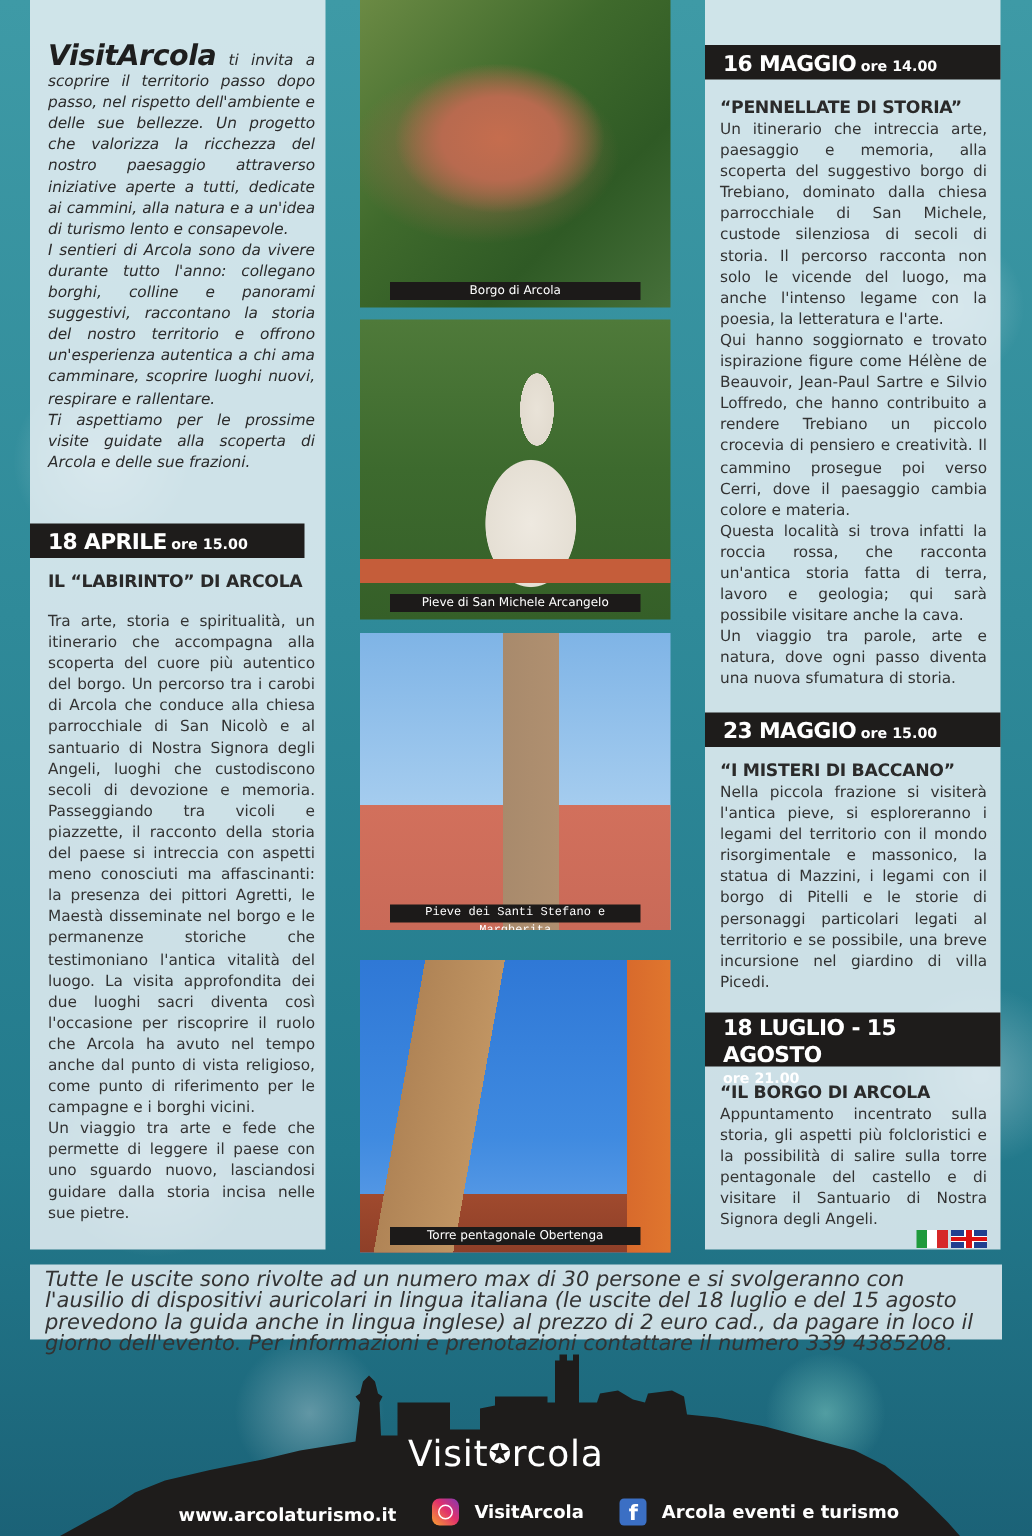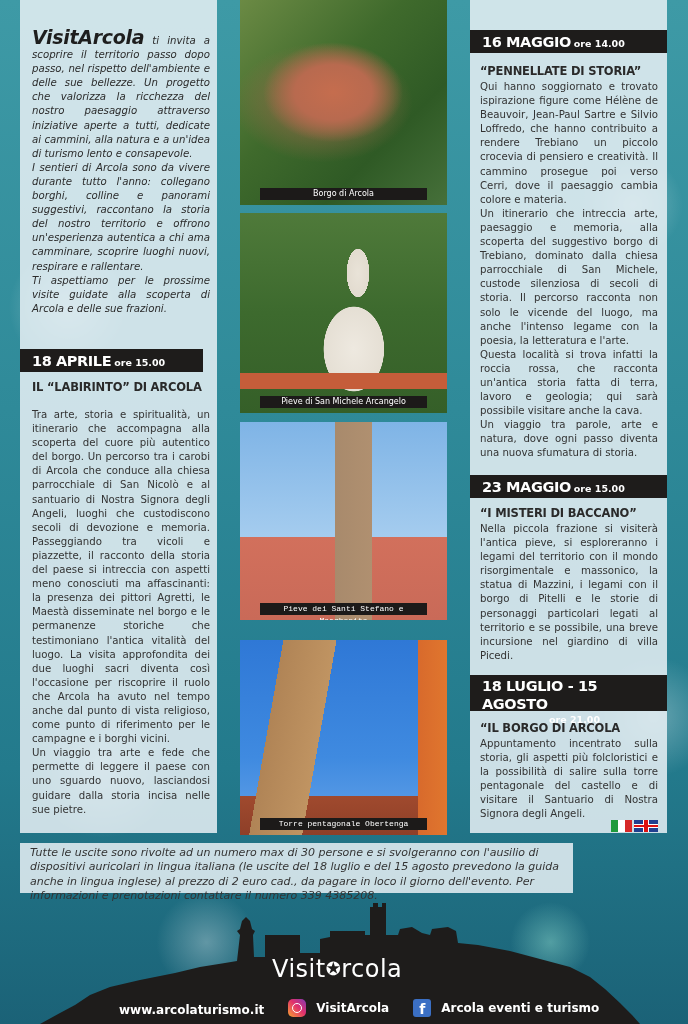--- a/index.html
+++ b/index.html
@@ -39,21 +39,21 @@
   }
 
   .date-bar {
     position: absolute;
     background: #1e1c1b;
     color: #ffffff;
     font-weight: bold;
     padding-left: 12px;
   }
   .date-bar .big { font-size: 14.5px; letter-spacing: -0.4px; }
-  .date-bar .small { font-size: 9.5px; margin-left: 3px; text-align: center; }
+  .date-bar .small { font-size: 9.5px; margin-left: 3px; }
 
   .ev-title {
     position: absolute;
     font-weight: bold;
     font-size: 11.5px;
     color: #2a2a2a;
     letter-spacing: -0.2px;
   }
   .ev-body {
     position: absolute;
@@ -94,39 +94,38 @@
       linear-gradient(180deg, rgba(0,0,0,0) 0%, rgba(0,0,0,0) 58%, #d2705c 58%, #c96a58 100%),
       linear-gradient(180deg, #7fb4e6 0%, #a6cdef 60%, #c9e0f0 100%);
     font-family: Liberation Mono, monospace;
   }
   .p4 { top: 640px; height: 195px;
     background:
       linear-gradient(90deg, rgba(0,0,0,0) 0%, rgba(0,0,0,0) 86%, #d86a2c 86%, #e0762e 100%),
       linear-gradient(100deg, rgba(0,0,0,0) 0%, rgba(0,0,0,0) 18%, #b08456 18%, #c09462 40%, rgba(0,0,0,0) 40%),
       linear-gradient(180deg, rgba(0,0,0,0) 0%, rgba(0,0,0,0) 80%, #a04a2e 80%, #8e3f28 100%),
       linear-gradient(180deg, #2f78d6 0%, #3f8ae0 60%, #66a3e8 100%);
-    font-family: Liberation Mono, monospace;
   }
 
   .flags {
     position: absolute; left: 611px; top: 820px; height: 12px; display: flex; gap: 2px;
   }
   .flag-it { width: 21px; height: 12px; background: linear-gradient(90deg, #1f9a3c 0 33%, #ffffff 33% 66%, #d62828 66% 100%); }
   .flag-uk { width: 24px; height: 12px; background:
       linear-gradient(0deg, rgba(0,0,0,0) 40%, #d11 40% 60%, rgba(0,0,0,0) 60%),
       linear-gradient(90deg, rgba(0,0,0,0) 42%, #d11 42% 58%, rgba(0,0,0,0) 58%),
       linear-gradient(0deg, rgba(0,0,0,0) 32%, #fff 32% 68%, rgba(0,0,0,0) 68%),
       linear-gradient(90deg, rgba(0,0,0,0) 36%, #fff 36% 64%, rgba(0,0,0,0) 64%),
       #213f8f; }
 
   .notice {
-    position: absolute; left: 20px; top: 843px; width: 553px; height: 50px;
+    position: absolute; left: 20px; top: 843px; width: 648px; height: 50px;
     background: rgba(232, 240, 244, 0.86);
     padding: 3px 10px;
-    font-size: 11px; line-height: 14.3px; font-style: italic;
+    font-size: 14px; line-height: 14.3px; font-style: italic;
     color: #333;
   }
 
   .footer-svg { position: absolute; left: 0; top: 895px; width: 688px; height: 129px; }
   .footer-logo {
     position: absolute; left: 272px; top: 955px;
     font-size: 24px; color: #ffffff; letter-spacing: 0.5px;
     font-family: "DejaVu Sans", sans-serif; font-weight: normal;
   }
   .footer-logo .star { display: inline-block; font-size: 18px; vertical-align: 2px; }
@@ -170,22 +169,22 @@
 <div class="ev-body" style="left:32px; top:396px; width:178px;margin-top:12px;">
   <div>Tra arte, storia e spiritualità, un itinerario che accompagna alla scoperta del cuore più autentico del borgo. Un percorso tra i carobi di Arcola che conduce alla chiesa parrocchiale di San Nicolò e al santuario di Nostra Signora degli Angeli, luoghi che custodiscono secoli di devozione e memoria. Passeggiando tra vicoli e piazzette, il racconto della storia del paese si intreccia con aspetti meno conosciuti ma affascinanti: la presenza dei pittori Agretti, le Maestà disseminate nel borgo e le permanenze storiche che testimoniano l'antica vitalità del luogo. La visita approfondita dei due luoghi sacri diventa così l'occasione per riscoprire il ruolo che Arcola ha avuto nel tempo anche dal punto di vista religioso, come punto di riferimento per le campagne e i borghi vicini.</div>
   <div>Un viaggio tra arte e fede che permette di leggere il paese con uno sguardo nuovo, lasciandosi guidare dalla storia incisa nelle sue pietre.</div>
 </div>
 
 <div class="date-bar" style="left:470px; top:30px; width:197px; height:23px; line-height:23px;">
   <span class="big">16 MAGGIO</span><span class="small">ore 14.00</span>
 </div>
 <div class="ev-title" style="left:480px; top:64px; width:180px;">“PENNELLATE DI STORIA”</div>
 <div class="ev-body" style="left:480px; top:80px; width:178px;">
+  <div>Un itinerario che intreccia arte, paesaggio e memoria, alla scoperta del suggestivo borgo di Trebiano, dominato dalla chiesa parrocchiale di San Michele, custode silenziosa di secoli di storia. Il percorso racconta non solo le vicende del luogo, ma anche l'intenso legame con la poesia, la letteratura e l'arte.</div>
   <div>Qui hanno soggiornato e trovato ispirazione figure come Hélène de Beauvoir, Jean-Paul Sartre e Silvio Loffredo, che hanno contribuito a rendere Trebiano un piccolo crocevia di pensiero e creatività. Il cammino prosegue poi verso Cerri, dove il paesaggio cambia colore e materia.</div>
-  <div>Un itinerario che intreccia arte, paesaggio e memoria, alla scoperta del suggestivo borgo di Trebiano, dominato dalla chiesa parrocchiale di San Michele, custode silenziosa di secoli di storia. Il percorso racconta non solo le vicende del luogo, ma anche l'intenso legame con la poesia, la letteratura e l'arte.</div>
   <div>Questa località si trova infatti la roccia rossa, che racconta un'antica storia fatta di terra, lavoro e geologia; qui sarà possibile visitare anche la cava.</div>
   <div>Un viaggio tra parole, arte e natura, dove ogni passo diventa una nuova sfumatura di storia.</div>
 </div>
 
 <div class="date-bar" style="left:470px; top:475px; width:197px; height:23px; line-height:23px;">
   <span class="big">23 MAGGIO</span><span class="small">ore 15.00</span>
 </div>
 <div class="ev-title" style="left:480px; top:506px; width:180px;">“I MISTERI DI BACCANO”</div>
 <div class="ev-body" style="left:480px; top:522px; width:178px;">
   <div>Nella piccola frazione si visiterà l'antica pieve, si esploreranno i legami del territorio con il mondo risorgimentale e massonico, la statua di Mazzini, i legami con il borgo di Pitelli e le storie di personaggi particolari legati al territorio e se possibile, una breve incursione nel giardino di villa Picedi.</div>

